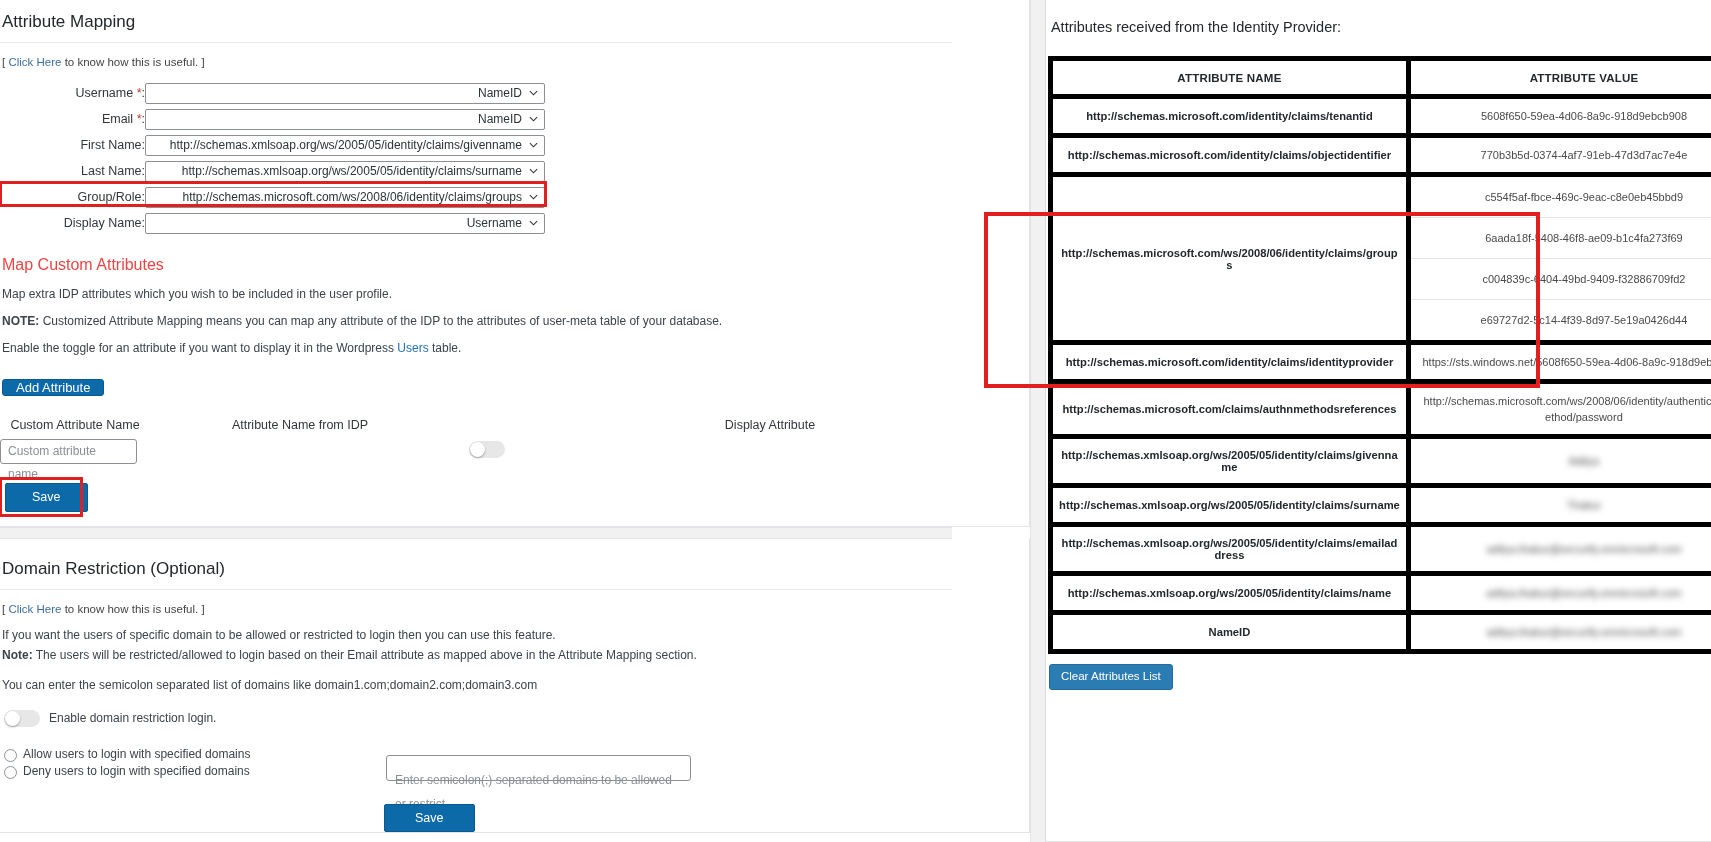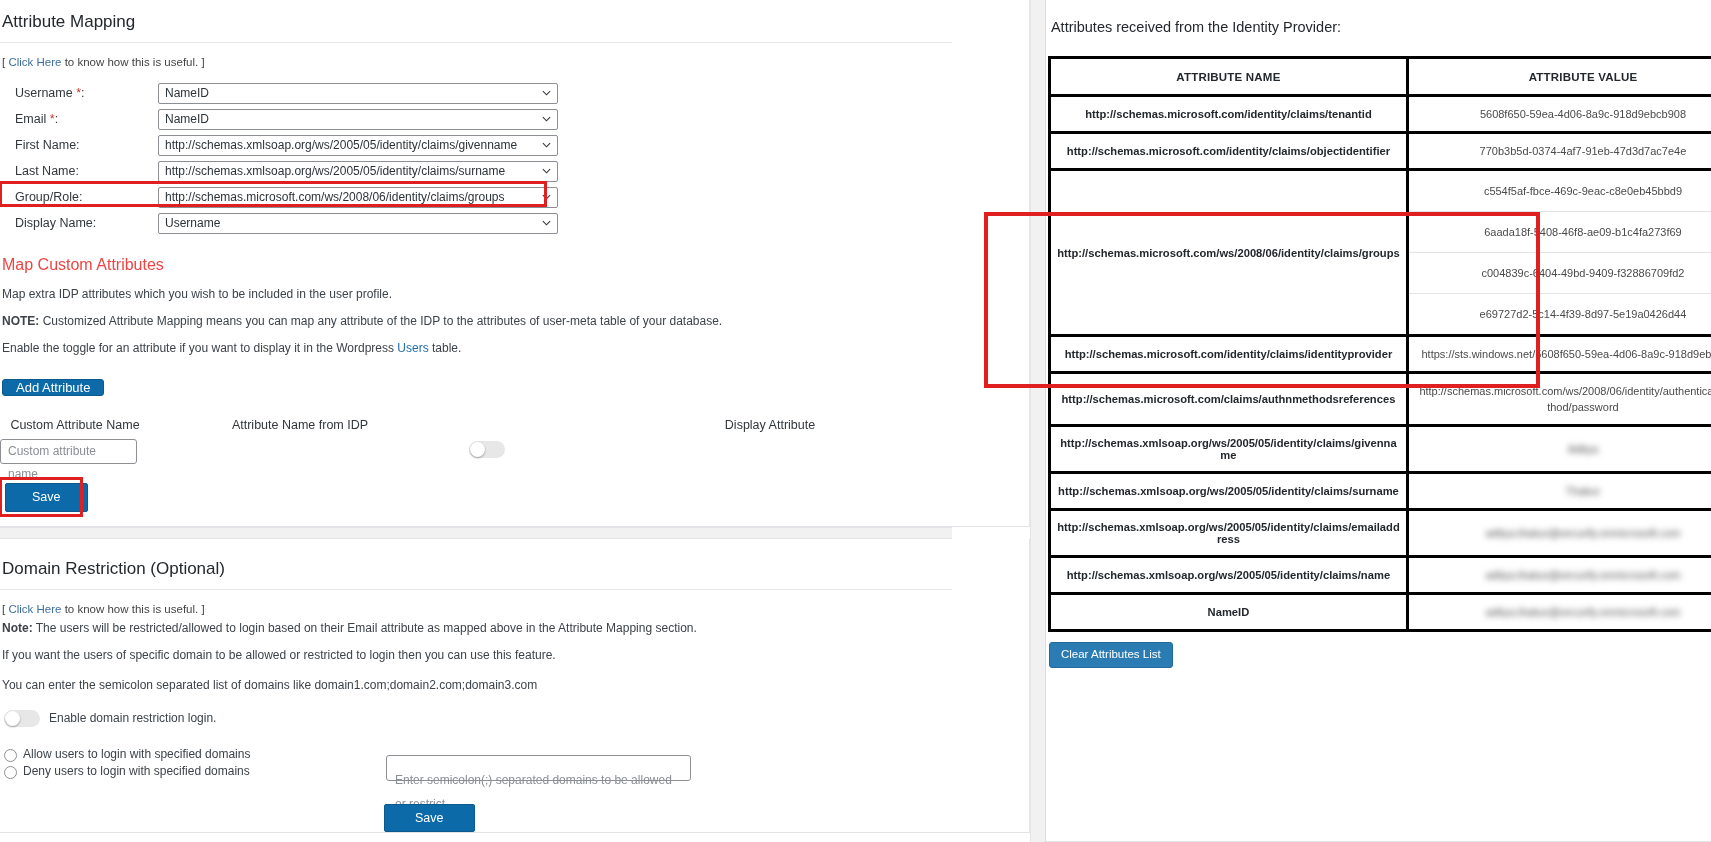--- a/index.html
+++ b/index.html
@@ -45,21 +45,22 @@
   }
   .clickhere-line a { color: #3c6e9f; text-decoration: none; }
 
   .form-rows { margin-top: 12px; }
   .form-row {
     display: flex;
     align-items: center;
     height: 26px;
     margin-bottom: 0px;
     position: relative;
-    padding-left: 15px;
+    padding-left: 2px;
+    text-align: right;
   }
   .form-row .lbl {
     width: 143px;
     font-size: 12.5px;
     color: #32373c;
   }
   .req { color: #c0392b; }
   .sel {
     width: 400px;
     height: 21px;
@@ -255,21 +256,21 @@
     color: #23282d;
     margin: 9px 0 0 5px;
   }
   table.attrs {
     border-collapse: collapse;
     margin: 21px 0 0 2px;
     width: 709px;
     table-layout: fixed;
   }
   table.attrs th, table.attrs td {
-    border: 3px solid #000000;
+    border: 5px solid #000000;
     text-align: center;
     vertical-align: middle;
   }
   table.attrs th {
     font-size: 11.5px;
     font-weight: 700;
     color: #23282d;
     letter-spacing: .2px;
     height: 38px;
   }
@@ -454,24 +455,24 @@
     <div class="pane-gap"></div>
 
     <div class="card card-b">
       <h2 class="section-title" style="margin-top:6px;">Domain Restriction (Optional)</h2>
       <div class="hr"></div>
 
       <div class="clickhere-line">
         <span>[ </span><a href="#">Click Here</a><span> to know how this is useful. ]</span>
       </div>
 
+      <div class="para">If you want the users of specific domain to be allowed or restricted to login then you can use this feature.</div>
       <div class="para" style="margin-top:6px;">
         <b>Note:</b><span> The users will be restricted/allowed to login based on their Email attribute as mapped above in the Attribute Mapping section.</span>
       </div>
-      <div class="para">If you want the users of specific domain to be allowed or restricted to login then you can use this feature.</div>
       <div class="para" style="margin-top:16px;">You can enter the semicolon separated list of domains like domain1.com;domain2.com;domain3.com</div>
 
       <div class="toggle-line">
         <span class="toggle">
             <span class="knob"></span>
           </span>
         <span class="tlabel">Enable domain restriction login.</span>
       </div>
 
       <div style="display:flex;align-items:flex-start;margin-top:20px;">

